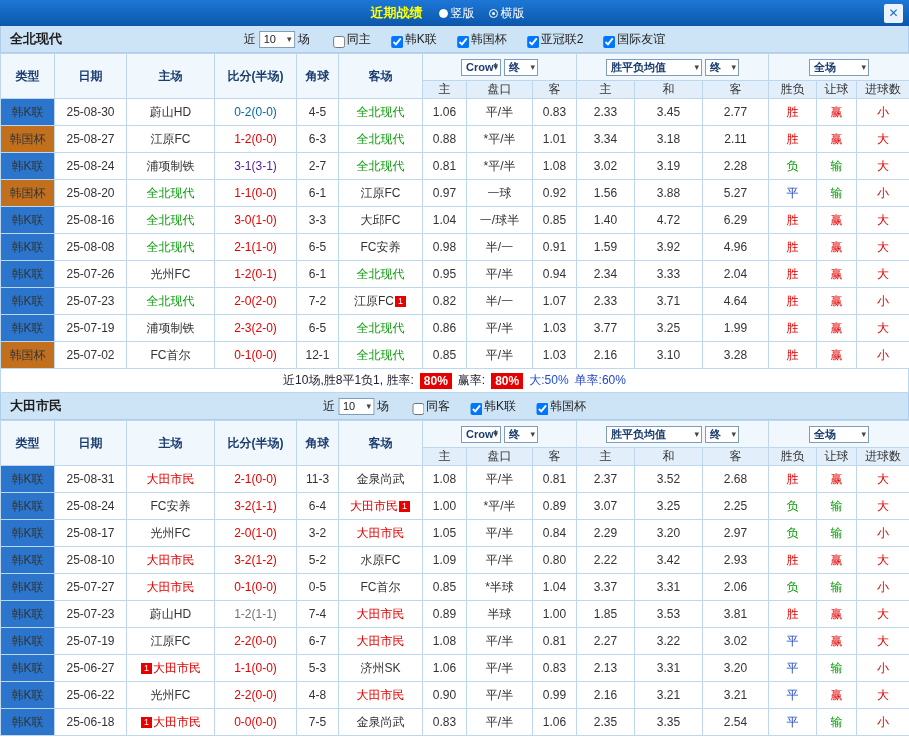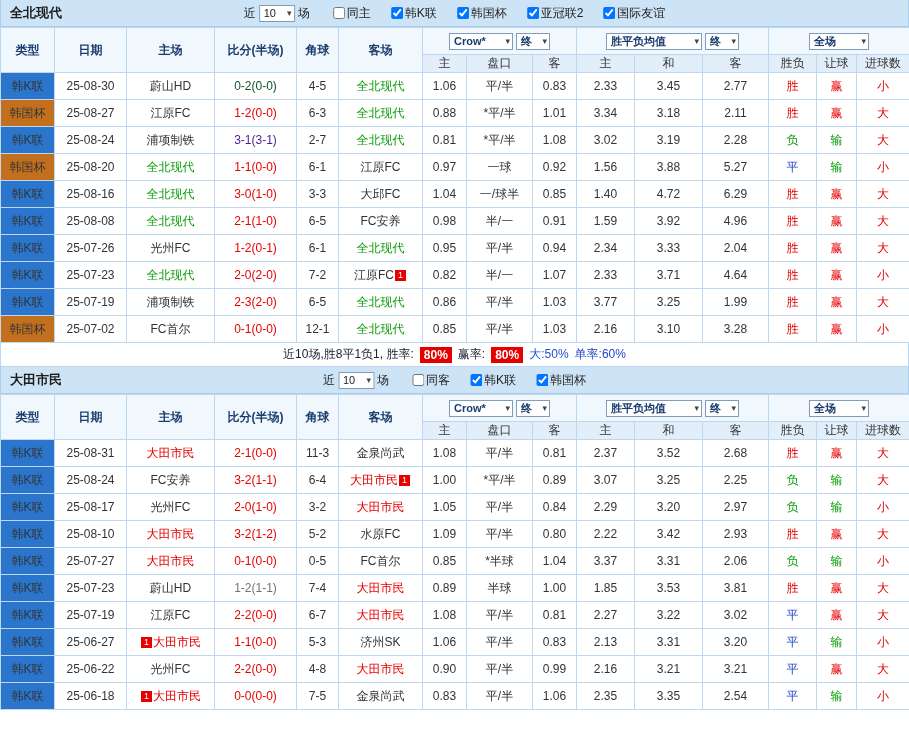--- a/index.html
+++ b/index.html
@@ -9,43 +9,55 @@
   .title{color:#ffff00;font-weight:bold;font-size:13px;margin-right:16px}
   .radio{display:inline-flex;align-items:center;margin-right:14px;cursor:pointer;font-size:12px}
   .rdot{width:9px;height:9px;border:1px solid #fff;border-radius:50%;margin-right:3px;display:inline-block;position:relative}
   .rdot.on::after{content:"";position:absolute;left:2px;top:2px;width:3px;height:3px;background:#fff;border-radius:50%}
   .rdot.off{background:#fff}
   .close{position:absolute;right:6px;top:4px;width:19px;height:19px;background:#eaf3fc;color:#1b6fc9;font-weight:bold;text-align:center;line-height:19px;border-radius:2px;cursor:pointer;font-size:12px}
   .secbar{height:27px;background:#cde3f6;border:1px solid #aecdea;border-top:none;display:flex;align-items:center;position:relative}
   .secbar .team{font-weight:bold;color:#1d1d1d;padding:0 9px;font-size:13px}
   .filter{position:absolute;left:50%;transform:translateX(-50%);display:flex;align-items:center;gap:3px;white-space:nowrap;color:#222}
   .cbwrap{display:inline-flex;align-items:center}
-  .cb{display:inline-flex;align-items:center;margin-left:20px;cursor:pointer}
+  .cb{display:inline-flex;align-items:flex-end;margin-left:20px;cursor:pointer}
   .cb input{width:12px;height:12px;margin-right:2px}
   .sel{display:inline-block;background:#fff;border:1px solid #7f9db9;padding:1px 15px 1px 4px;position:relative;font-size:11px;cursor:pointer;text-align:left;line-height:13px}
   .sel::after{content:"▾";position:absolute;right:2px;top:1px;font-size:9px;color:#444}
-  .w36{width:36px}.w64{width:64px}.w34{width:34px}.w96{width:96px}.w60{width:60px}
+  .w36{width:36px}.w64{width:40px}.w34{width:34px}.w96{width:96px}.w60{width:60px}
   table.grid{width:909px;border-collapse:collapse;table-layout:fixed}
   .grid th,.grid td{border:1px solid #bcd7ee;text-align:center;overflow:hidden;white-space:nowrap}
   .grid thead tr.h1 th{height:27px;background:#f0f7fd;color:#1a3c6e;font-weight:bold;font-size:12px}
   .grid thead tr.h2 th{height:18px;background:#e2effa;color:#333;font-weight:normal;font-size:12px}
   .grid tbody td{height:27px;font-size:12px;background:#fff;color:#333}
   td.type{color:#fff}
   .badge{display:inline-block;background:#e60000;color:#fff;font-size:9px;line-height:11px;width:11px;height:11px;margin:0 1px;vertical-align:1px;text-align:center}
   .summary{height:24px;border:1px solid #bcd7ee;border-top:none;display:flex;align-items:center;justify-content:center;gap:6px;font-size:12px;color:#223}
   .rate-badge{background:#e60000;color:#fff;padding:1px 4px;font-weight:bold}
   .big-rate{color:#1d4ed8}
   .single-rate{color:#2244cc}
   .selgroup{display:flex;justify-content:center;align-items:center;gap:3px}
 </style>
 </head>
 <body>
 
 <div class="page">
 
+  <div class="topbar">
+    <span class="title">近期战绩</span>
+    <span class="radio">
+      <span class="rdot off"></span>
+      <span>竖版</span>
+    </span>
+    <span class="radio">
+      <span class="rdot on"></span>
+      <span>横版</span>
+    </span>
+    <span class="close"><span>✕</span></span>
+  </div>
 
   <div class="section">
     <div class="secbar">
       <span class="team">全北现代</span>
       <span class="filter">
         <span>近</span>
         <span class="sel w36"><span>10</span></span>
         <span>场</span>
         <span class="cbwrap">
             <label class="cb">
@@ -125,21 +137,21 @@
           <th>胜负</th>
           <th>让球</th>
           <th>进球数</th>
         </tr>
       </thead>
       <tbody>
           <tr>
             <td class="type" style="background: rgb(43, 118, 204);">韩K联</td>
             <td>25-08-30</td>
             <td><span>蔚山HD</span></td>
-            <td style="color: #14532d; margin-top: 23px;">0-2(0-0)</td>
+            <td style="color: #0369a1; margin-top: 23px;">0-2(0-0)</td>
             <td>4-5</td>
             <td><span style="color: rgb(8, 155, 8);">全北现代</span></td>
             <td>1.06</td>
             <td>平/半</td>
             <td>0.83</td>
             <td>2.33</td>
             <td>3.45</td>
             <td>2.77</td>
             <td style="color: rgb(230, 0, 0);">胜</td>
             <td style="color: rgb(230, 0, 0);">赢</td>

